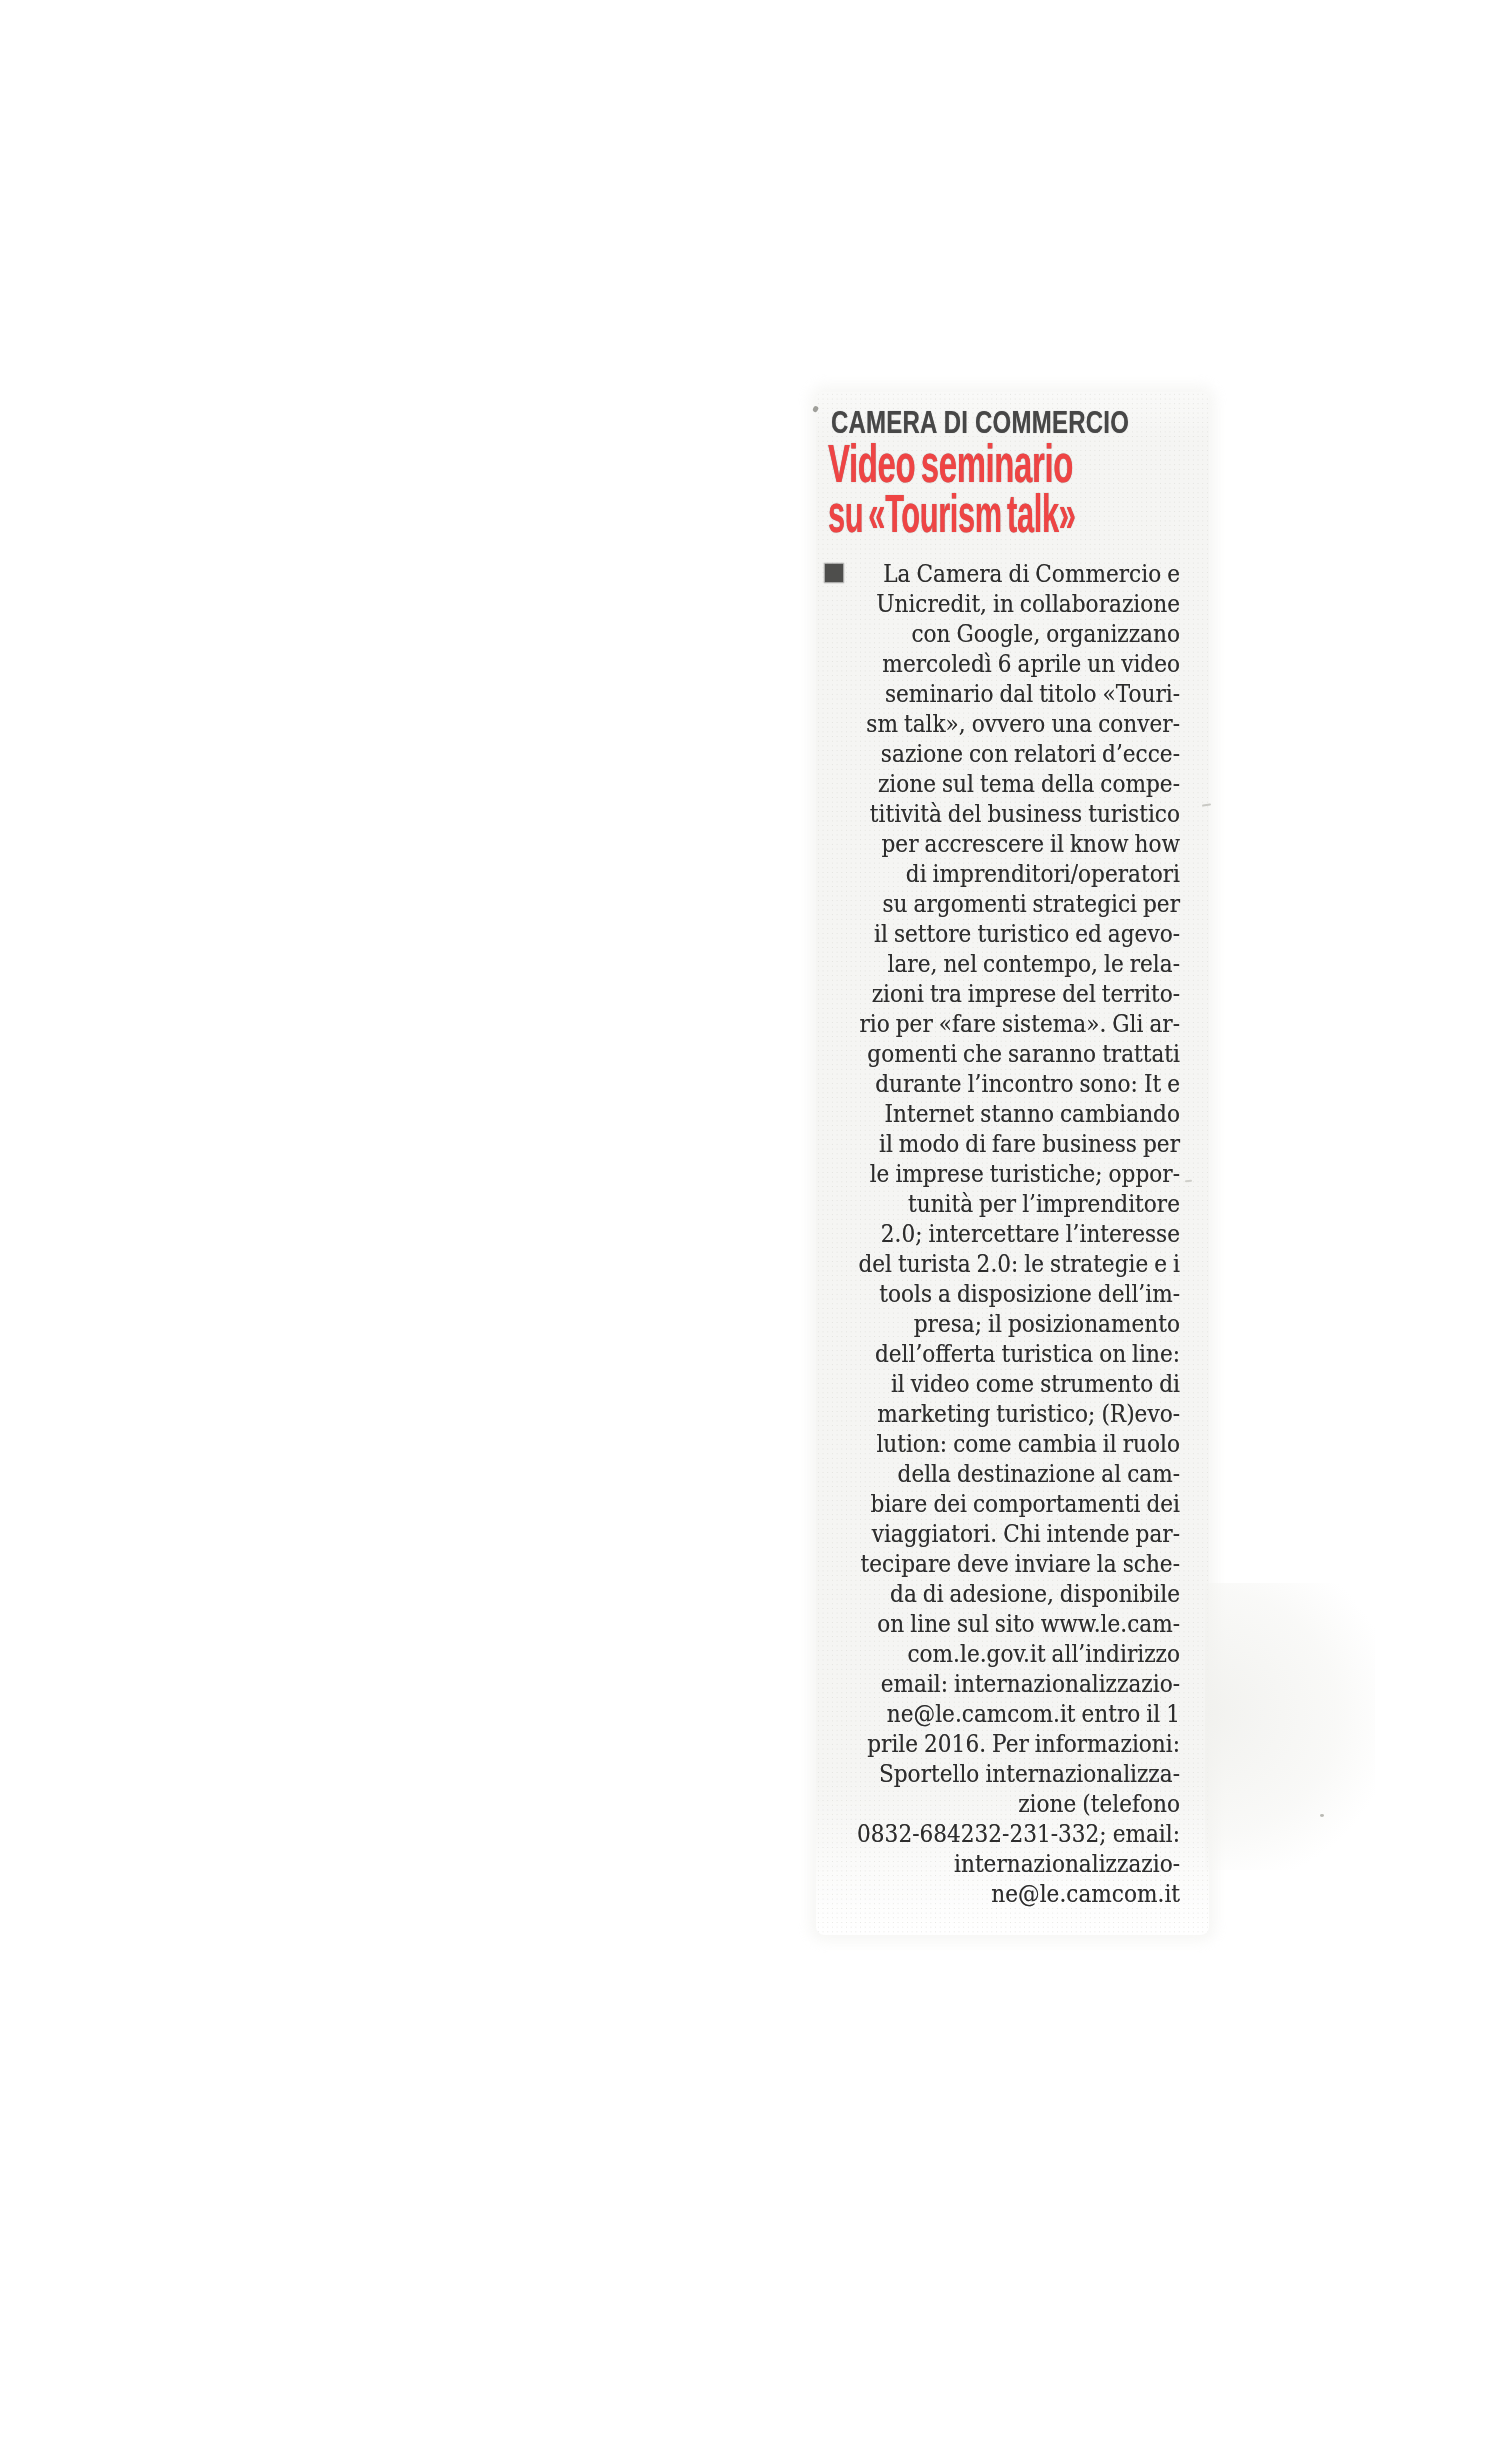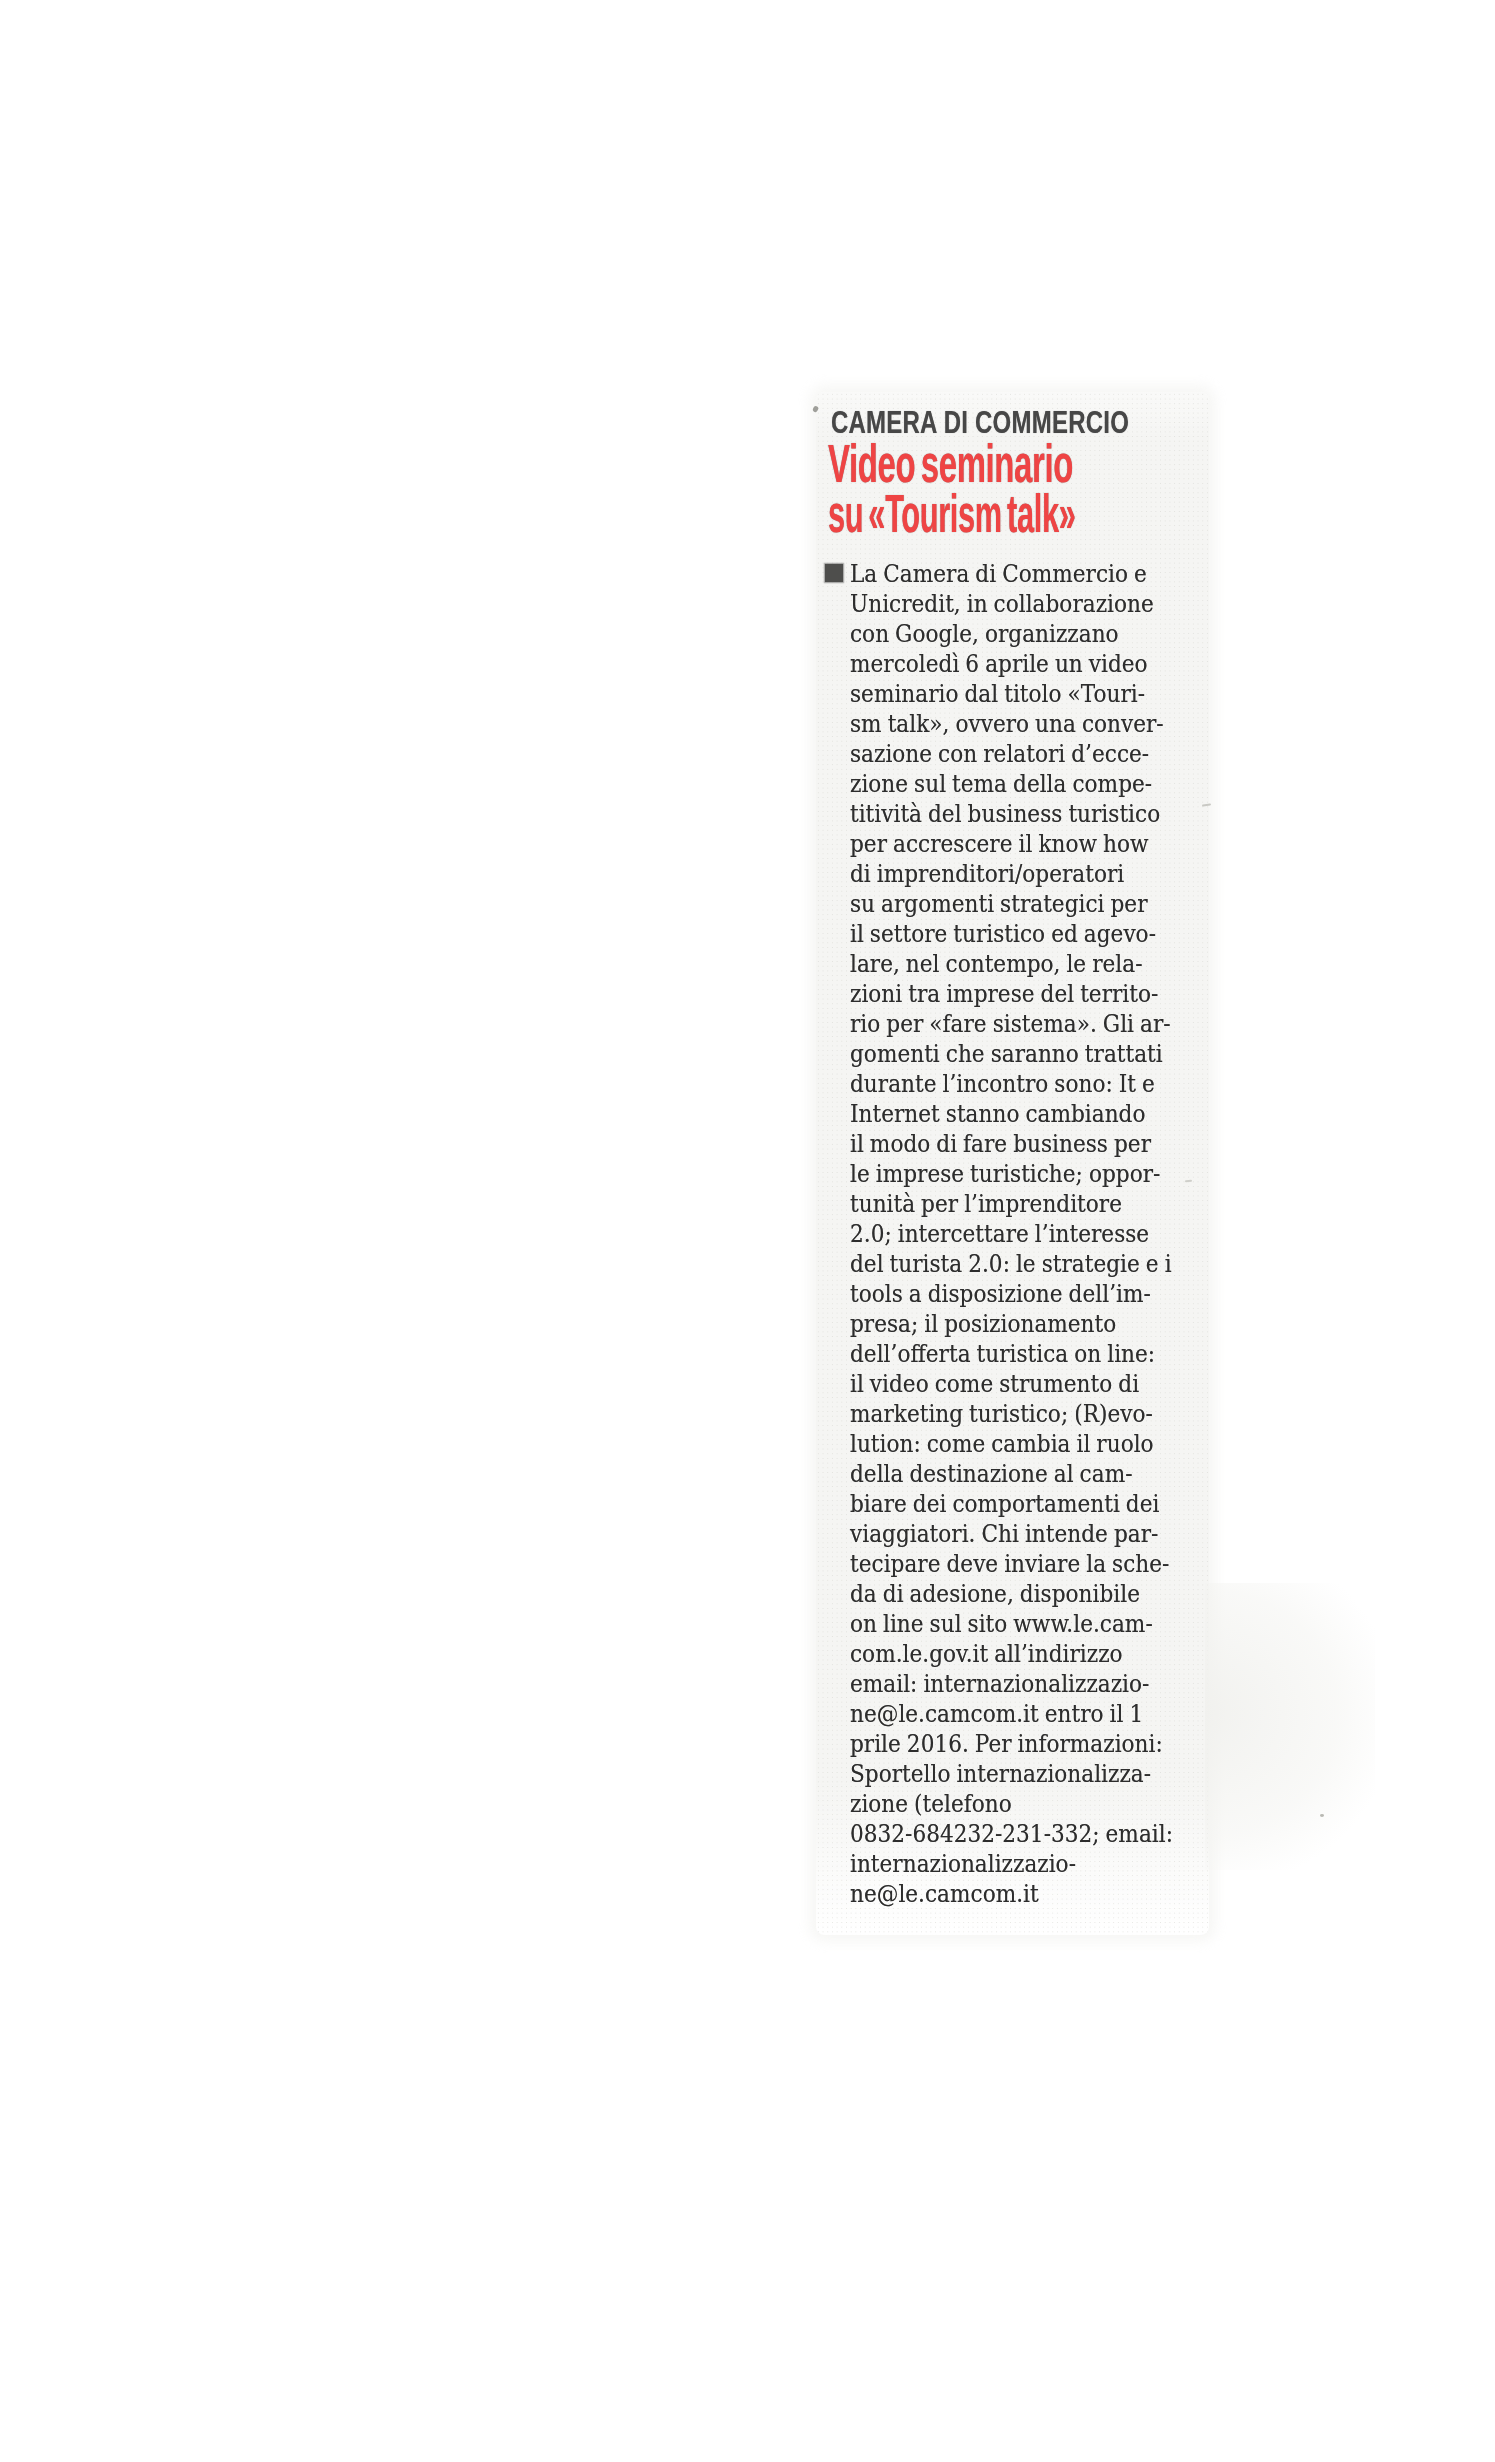--- a/index.html
+++ b/index.html
@@ -60,20 +60,21 @@
     position:absolute;left:825px;top:564px;width:17.6px;height:17.6px;
     background:#4e4e4c;
     box-shadow:0 0 1.2px 0.6px rgba(80,80,78,0.55);
   }
   .bodytext{
     position:absolute;left:850px;top:559px;width:375px;
     font-family:"DejaVu Serif",serif;
     font-size:24.6px;
     color:#2d2d2d;
     text-shadow:0 0 0.7px rgba(45,45,45,0.55);
+    text-align:right;
   }
   .bline{
     height:30px;line-height:30px;
     white-space:nowrap;
     transform:scaleX(0.88);transform-origin:0 50%;
     word-spacing:-0.04em;
   }
 </style>
 </head>
 <body>

